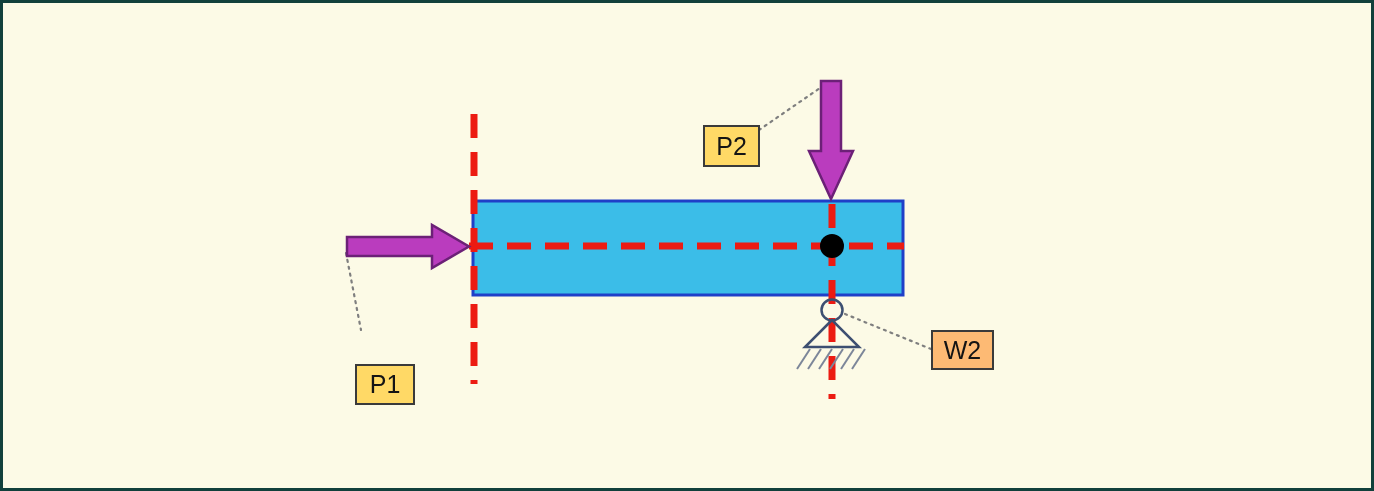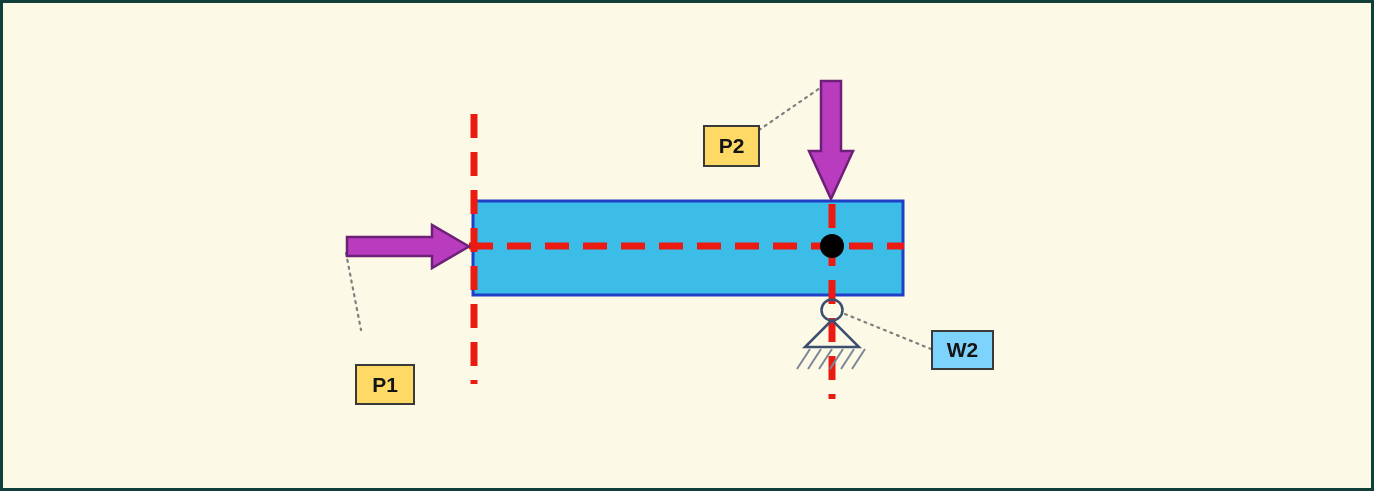--- a/index.html
+++ b/index.html
@@ -46,28 +46,28 @@
     stroke: #7C8699;
     stroke-width: 2;
   }
 
   .label {
     position: absolute;
     display: flex;
     align-items: center;
     justify-content: center;
     border: 2px solid #3A3A3A;
-    font-weight: 700;
-    font-size: 21px;
+    font-weight: 400;
+    font-size: 25px;
     color: #141414;
     box-sizing: border-box;
     user-select: none;
   }
   .label-yellow { background: #FFD966; }
-  .label-salmon { background: #7dd3fc; }
+  .label-salmon { background: #fdba74; }
   #label-p1 { left: 352px; top: 326px; width: 60px; height: 41px; margin-top: 35px; }
   #label-p2 { left: 700px; top: 122px; width: 57px; height: 42px; }
   #label-w2 { left: 928px; top: 327px; width: 63px; height: 40px; }
 </style>
 </head>
 <body>
 
 <div class="canvas">
 
   <svg width="1374" height="491" viewBox="0 0 1374 491">

